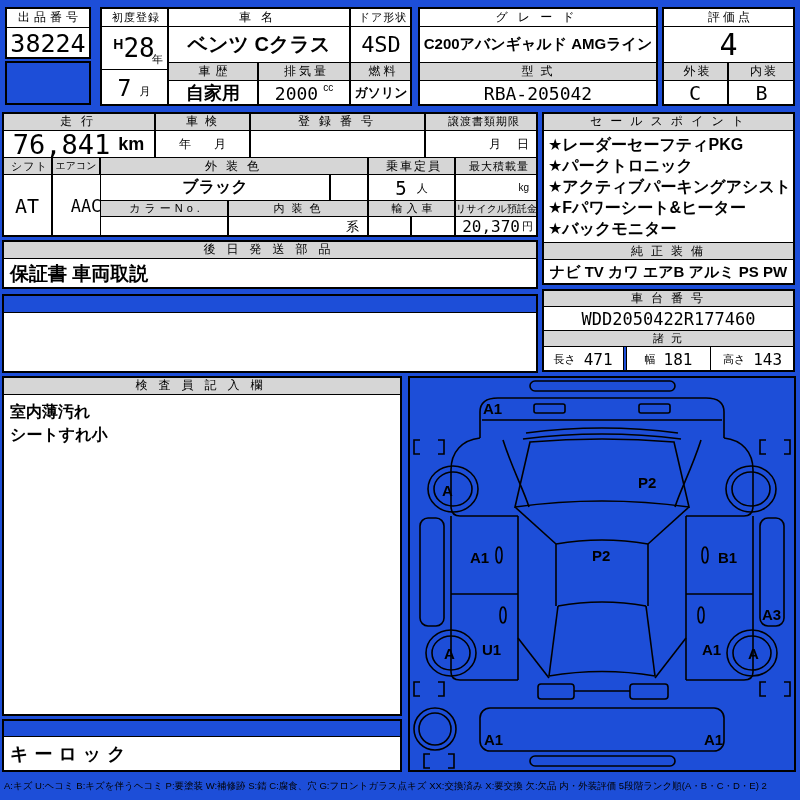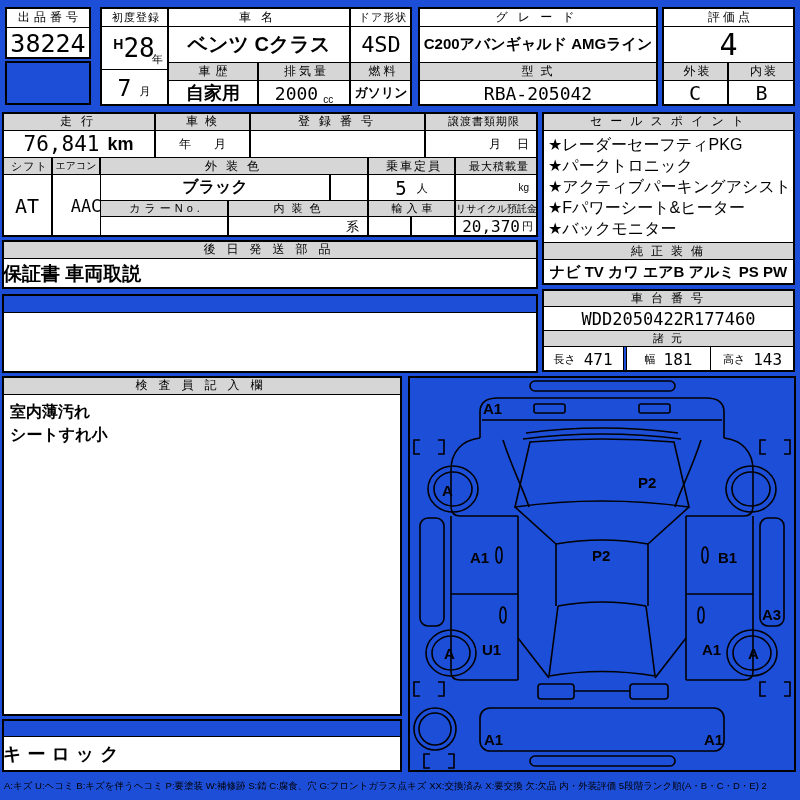--- a/index.html
+++ b/index.html
@@ -5,27 +5,27 @@
   html,body{margin:0;padding:0;background:#fff;}
   .sheet{position:relative;width:800px;height:800px;background:#1d4ed8;color:#000;
          font-family:"Liberation Sans","DejaVu Sans",sans-serif;overflow:hidden;}
   .c{position:absolute;box-sizing:border-box;border:1px solid #000;background:#fff;
      display:flex;align-items:center;justify-content:center;white-space:nowrap;overflow:hidden;}
   .frame{position:absolute;box-sizing:border-box;border:2px solid #000;pointer-events:none;background:transparent;}
   .hd{background:#d6d6d6;font-size:12px;letter-spacing:5px;padding-left:5px;}
   .hdw{background:#fff;font-size:12px;letter-spacing:4px;padding-left:4px;}
   .b{font-weight:bold;}
   .num{font-family:"DejaVu Sans Mono","Liberation Mono",monospace;font-weight:normal;}
-  .tl{justify-content:flex-start;}
+  .tl{justify-content:flex-start;padding-left:7px;}
   .tr{justify-content:flex-end;padding-right:8px;}
   .colTop{flex-direction:column;align-items:flex-start;justify-content:flex-start;padding:5px 7px;}
   .unit-corner{position:absolute;right:4px;bottom:2px;font-size:11px;}
   .unit-mid{font-size:11px;align-self:flex-end;margin:0 0 6px 8px;}
   .salesbox{flex-direction:column;align-items:flex-start;justify-content:space-around;padding:3px 5px;}
-  .salesbox div{font-size:16px;font-weight:normal;line-height:21px;}
+  .salesbox div{font-size:16px;font-weight:bold;line-height:21px;}
   .notes div{font-size:16px;font-weight:bold;line-height:23px;}
   .dim-label{font-size:11px;margin-right:8px;}
   .dim-val{font-size:16px;}
   .footer{position:absolute;left:4px;top:780px;width:792px;font-size:9.5px;letter-spacing:0;
           white-space:nowrap;color:#000;}
   svg text.dmg{font-family:"Liberation Sans","DejaVu Sans",sans-serif;font-weight:bold;font-size:15px;fill:#000;}
 </style>
 </head>
 <body>
 
@@ -46,21 +46,21 @@
     <span class="num" style="font-size:23px">7</span>
     <span class="unit-mid">月</span>
   </div>
   <div class="c hdw" style="left:168px;top:7px;width:182px;height:20px;letter-spacing:10px">車名</div>
   <div class="c b" style="left:168px;top:26px;width:182px;height:37px;font-size:20px">ベンツ Cクラス</div>
   <div class="c hd" style="left:168px;top:62px;width:90px;height:19px">車歴</div>
   <div class="c b" style="left:168px;top:80px;width:90px;height:26px;font-size:18px">自家用</div>
   <div class="c hd" style="left:258px;top:62px;width:92px;height:19px;letter-spacing:3px">排気量</div>
   <div class="c" style="left:258px;top:80px;width:92px;height:26px">
     <span class="num" style="font-size:18px">2000</span>
-    <span style="font-size:10px;margin-left:5px;align-self:flex-end;margin-bottom:0">cc</span>
+    <span style="font-size:10px;margin-left:5px;align-self:flex-end;margin-bottom:12px">cc</span>
   </div>
   <div class="c hdw" style="left:350px;top:7px;width:62px;height:20px;font-size:11px;letter-spacing:1px">ドア形状</div>
   <div class="c num" style="left:350px;top:26px;width:62px;height:37px;font-size:22px">4SD</div>
   <div class="c hd" style="left:350px;top:62px;width:62px;height:19px;letter-spacing:3px">燃料</div>
   <div class="c b" style="left:350px;top:80px;width:62px;height:26px;font-size:13px">ガソリン</div>
   <div class="frame" style="left:100px;top:7px;width:312px;height:99px"></div>
 
   <div class="c hdw" style="left:418px;top:7px;width:240px;height:20px;letter-spacing:10px">グレード</div>
   <div class="c b" style="left:418px;top:26px;width:240px;height:37px;font-size:15px">C200アバンギャルド AMGライン</div>
   <div class="c hd" style="left:418px;top:62px;width:240px;height:19px;letter-spacing:7px">型式</div>
@@ -70,21 +70,21 @@
   <div class="c hdw" style="left:662px;top:7px;width:133px;height:20px;letter-spacing:3px">評価点</div>
   <div class="c num" style="left:662px;top:26px;width:133px;height:37px;font-size:30px">4</div>
   <div class="c hd" style="left:662px;top:62px;width:66px;height:19px;letter-spacing:2px">外装</div>
   <div class="c hd" style="left:728px;top:62px;width:67px;height:19px;letter-spacing:2px">内装</div>
   <div class="c num" style="left:662px;top:80px;width:66px;height:26px;font-size:20px">C</div>
   <div class="c num" style="left:728px;top:80px;width:67px;height:26px;font-size:20px">B</div>
   <div class="frame" style="left:662px;top:7px;width:133px;height:99px"></div>
 
   <div class="c hd" style="left:2px;top:112px;width:153px;height:19px;letter-spacing:9px">走行</div>
   <div class="c" style="left:2px;top:130px;width:153px;height:28px">
-    <span class="num" style="font-size:21px">76,841</span>
+    <span class="num" style="font-size:27px">76,841</span>
     <span class="b" style="font-size:18px;margin-left:8px">km</span>
   </div>
   <div class="c hd" style="left:155px;top:112px;width:95px;height:19px;letter-spacing:7px">車検</div>
   <div class="c" style="left:155px;top:130px;width:95px;height:28px;justify-content:space-evenly;font-size:12px">
     <span>年</span>
     <span>月</span>
   </div>
   <div class="c hd" style="left:250px;top:112px;width:175px;height:19px;letter-spacing:9px">登録番号</div>
   <div class="c" style="left:250px;top:130px;width:175px;height:28px"></div>
   <div class="c hd" style="left:425px;top:112px;width:113px;height:19px;font-size:11px;letter-spacing:1px">譲渡書類期限</div>

